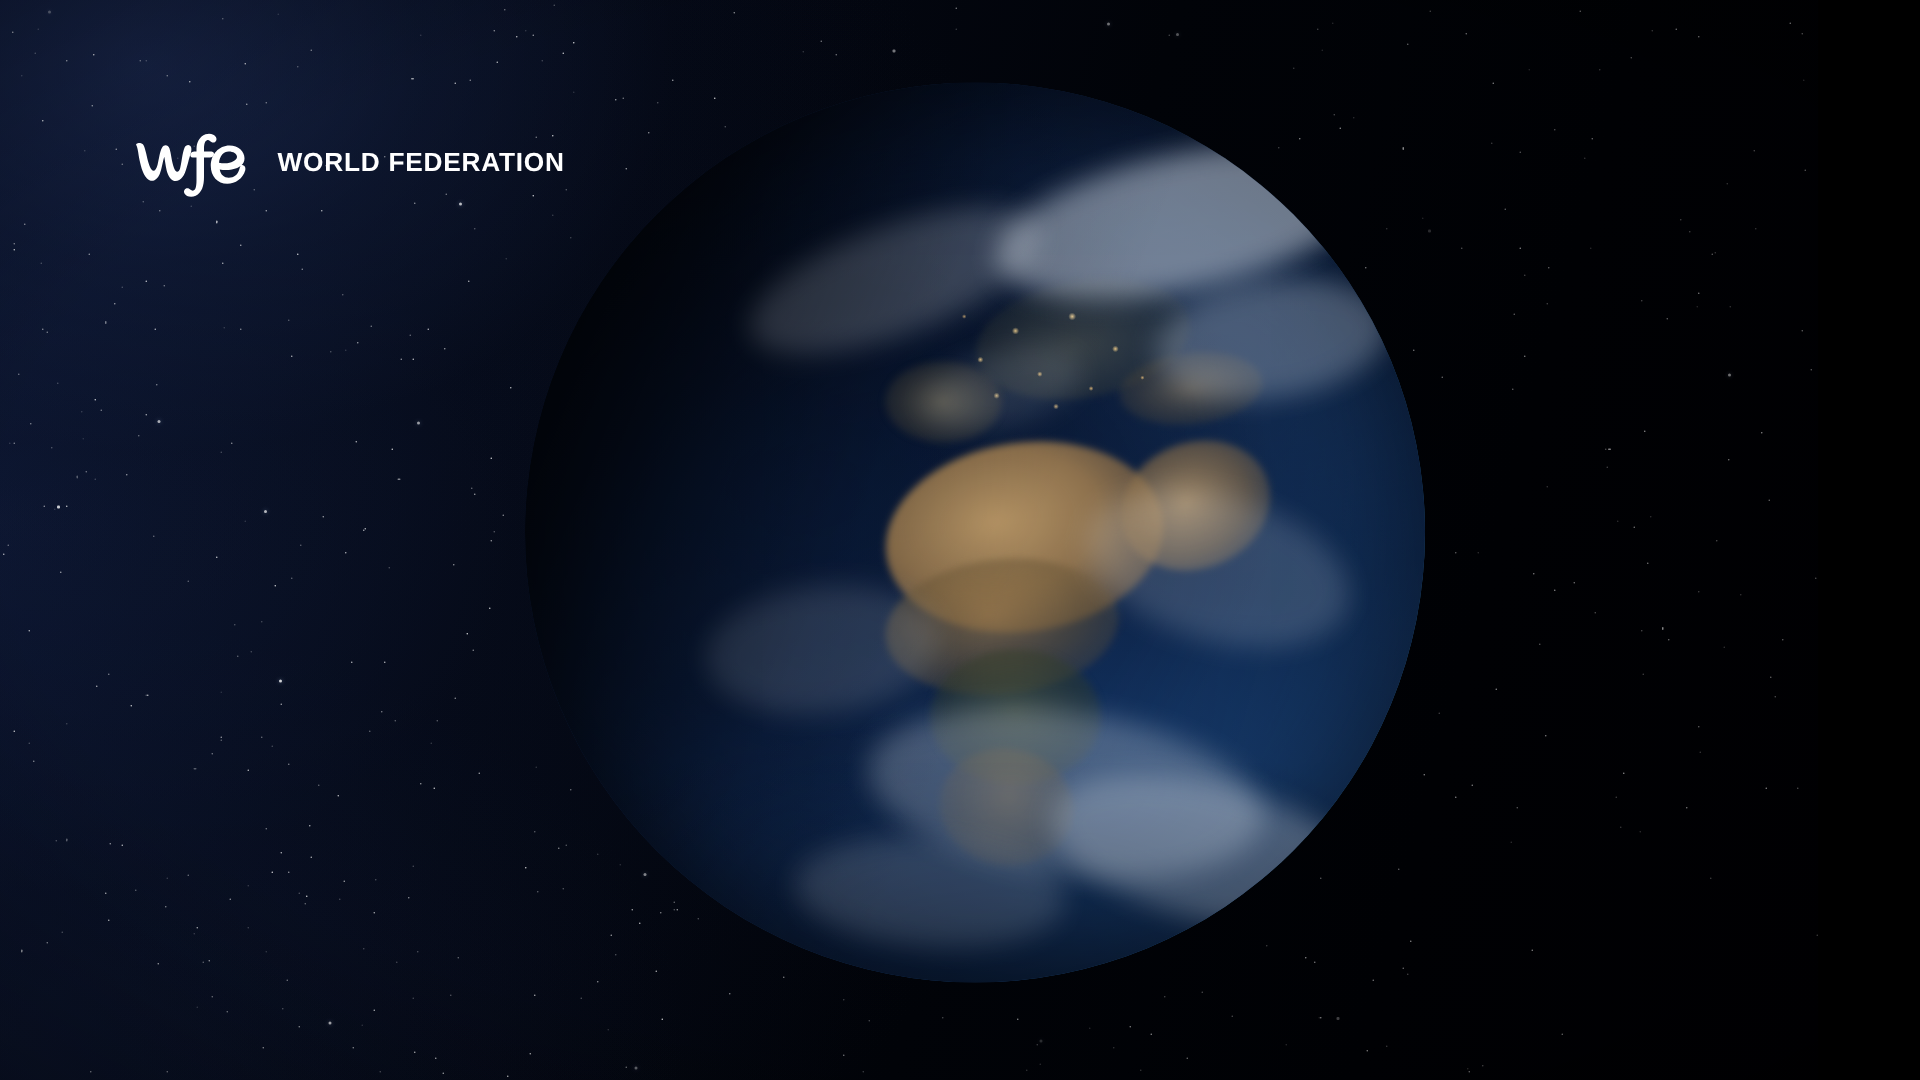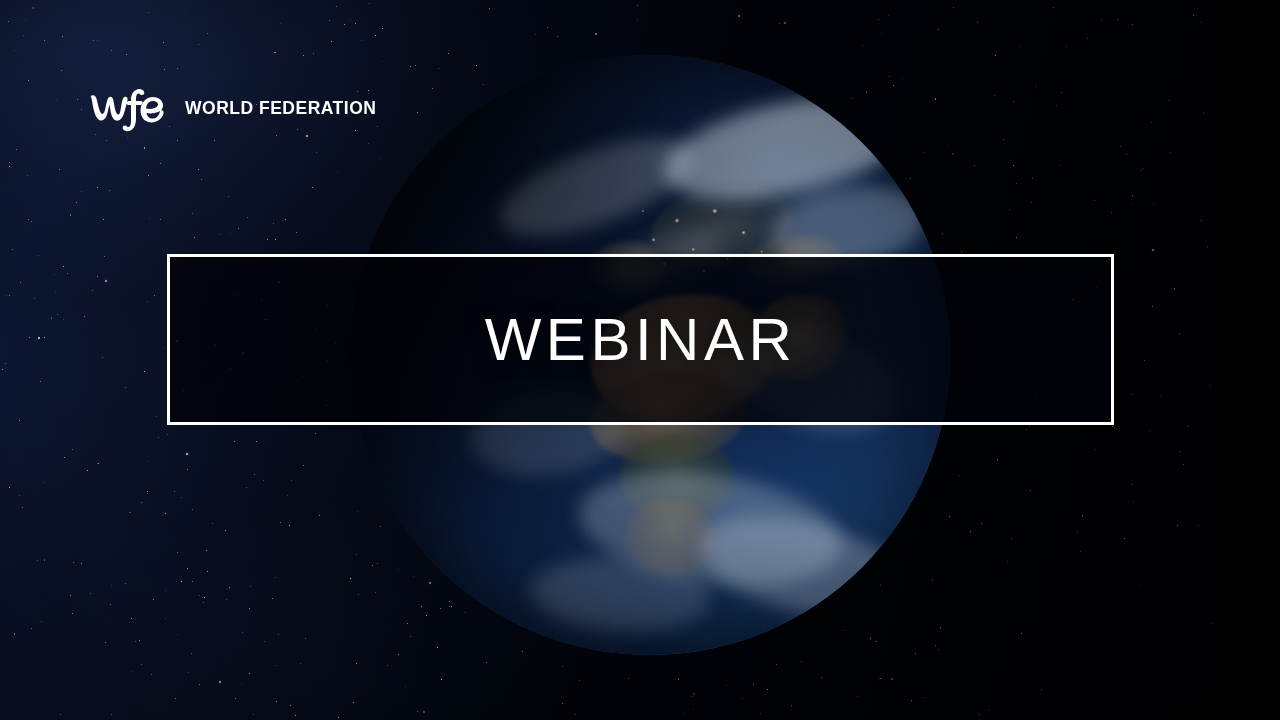--- a/index.html
+++ b/index.html
@@ -922,18 +922,15 @@
                  C136 73 141 69 143 62 C144 58 145 56 146 56 Z
                  M129 38 C122 38 117 44 116 53 C121 54 126 54 130 53
                  C137 51 140 48 140 45 C140 41 135 38 129 38 Z"></path>
       </g>
     </svg>
     <div class="logo-text">
       <span>WORLD FEDERATION</span>
     </div>
   </div>
 
-  <div class="banner">
-    <div class="banner-title">WEBINAR</div>
-  </div>
 
 
 </div>
 
 </body></html>

